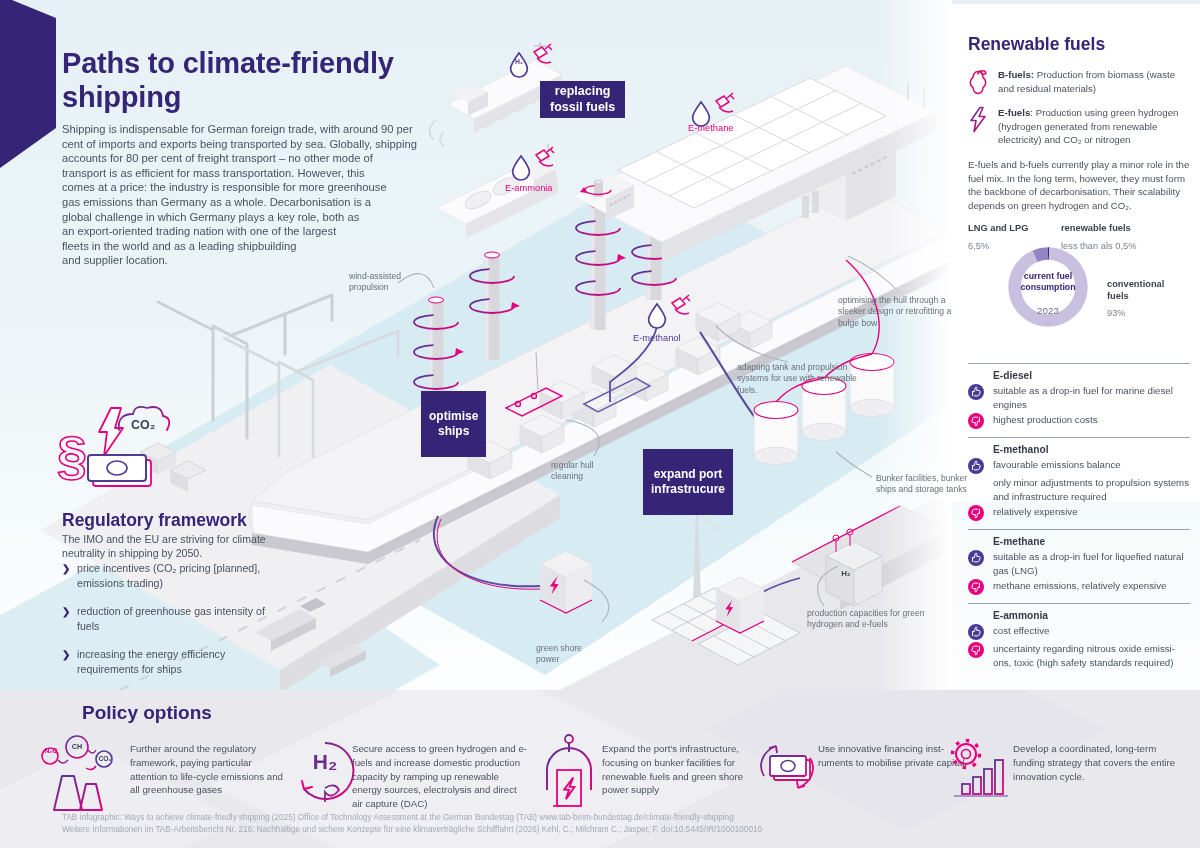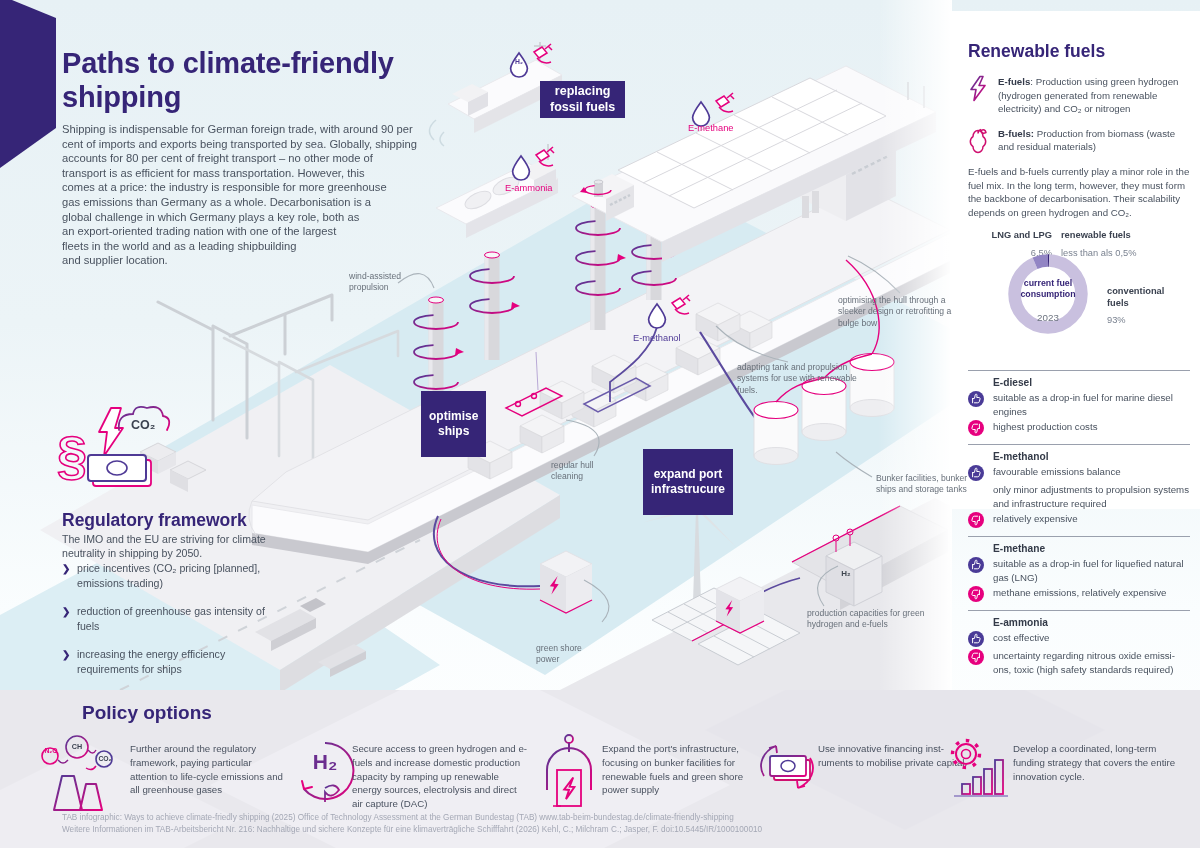--- a/index.html
+++ b/index.html
@@ -30,29 +30,29 @@
          white-space:pre-line;line-height:1.25;padding:18px 8px}
   .badge.replacing{left:540px;top:81px;font-size:12.5px;padding:3px 10px}
   .badge.optimise{left:421px;top:391px;font-size:12px}
   .badge.expand{left:643px;top:449px;font-size:12px}
   .dlabel{position:absolute;z-index:5;font-size:8.6px;line-height:1.32;color:#68707a}
   .fuel-tag{position:absolute;z-index:5;font-size:9.3px}
   .tag-pink{color:#e5007e}.tag-purple{color:#4f3a96}
   .h2-drop{left:511px;top:58px;width:16px;text-align:center;font-size:6.8px;font-weight:700;color:#4f3a96}
   .h2-store{left:836px;top:569px;width:20px;text-align:center;font-size:8px;font-weight:700;color:#3f4650}
   
-  .right-panel{position:absolute;left:950px;top:11px;width:250px;height:498px;background:#fff;z-index:3;
+  .right-panel{position:absolute;left:950px;top:4px;width:250px;height:498px;background:#fff;z-index:3;
                padding:30px 10px 0 18px;box-sizing:border-box;color:#49525f}
   .rp-title{font-size:17.5px;font-weight:700;color:#362577;margin:0 0 13px 0}
   .rp-row{display:grid;grid-template-columns:25px 1fr;gap:0 5px;margin-bottom:11px}
   .rp-text{font-size:9.7px;line-height:1.4}
   .rp-term{font-weight:700;color:#343b4b}
   .rp-note{font-size:9.7px;line-height:1.42;margin:4px 0 8px 0}
   .chart-area{position:relative;height:132px}
-  .lg-lng{position:absolute;left:0;top:2px;width:84px;text-align:right}
+  .lg-lng{position:absolute;left:0;top:2px;width:84px;}
   .lg-renew{position:absolute;left:93px;top:2px;width:112px}
   .lg-conv{position:absolute;left:139px;top:58px;width:78px}
   .lg-name{display:block;font-size:9.3px;font-weight:700;color:#3b4250;line-height:1.25}
   .lg-val{font-size:9.3px;color:#7a8290;line-height:1.25}
   .donut{position:absolute;left:34px;top:20px;width:92px;height:92px}
   .donut-center{position:absolute;left:44px;top:50px;width:72px;text-align:center;
                 font-size:8.8px;font-weight:700;color:#362577;line-height:1.25}
   .donut-year{position:absolute;left:44px;top:84px;width:72px;text-align:center;font-size:9.8px;color:#6d7480}
   .fuel-list{margin-top:10px}
   .fuel-block{border-top:1px solid #9aa0ad;padding:6px 0 6px 0}
@@ -443,30 +443,30 @@
   <span class="fuel-tag tag-pink" style="left:688px;top:123px">E-methane</span>
   <span class="fuel-tag tag-purple" style="left:633px;top:333px">E-methanol</span>
   <span class="fuel-tag h2-drop">H₂</span>
   <span class="fuel-tag h2-store">H₂</span>
 
   <aside class="right-panel">
     <h2 class="rp-title">Renewable fuels</h2>
 
     <div class="rp-row">
       <svg width="20" height="27" viewBox="0 0 20 26">
+        <path d="M5,9 a6,6 0 0 0 0,10 a5,6 0 0 0 10,0 a6,6 0 0 0 0,-10 a5,6 0 0 0 -10,0 Z M10,6 q0,-3 3,-4 M13,3 q4,-2 5,2 q-4,2 -5,-2 Z" fill="none" stroke="#cf0f6f" stroke-width="1.5" stroke-linejoin="round"></path>
+      </svg>
+      <div class="rp-text"><span class="rp-term">B-fuels:</span><span> Production from biomass (waste and residual materials)</span></div>
+    </div>
+
+    <div class="rp-row">
+      <svg width="20" height="27" viewBox="0 0 20 26">
         <path d="M12,1 L3,14 h5 L6,25 L17,10 h-6 L15,1 Z" fill="#fff" stroke="url(#gpp)" stroke-width="1.6" stroke-linejoin="round"></path>
       </svg>
       <div class="rp-text"><span class="rp-term">E-fuels</span><span>: Production using green hydrogen (hydrogen generated from renewable electricity) and CO₂ or nitrogen</span></div>
-    </div>
-
-    <div class="rp-row">
-      <svg width="20" height="27" viewBox="0 0 20 26">
-        <path d="M5,9 a6,6 0 0 0 0,10 a5,6 0 0 0 10,0 a6,6 0 0 0 0,-10 a5,6 0 0 0 -10,0 Z M10,6 q0,-3 3,-4 M13,3 q4,-2 5,2 q-4,2 -5,-2 Z" fill="none" stroke="#cf0f6f" stroke-width="1.5" stroke-linejoin="round"></path>
-      </svg>
-      <div class="rp-text"><span class="rp-term">B-fuels:</span><span> Production from biomass (waste and residual materials)</span></div>
     </div>
 
     <p class="rp-note">E-fuels and b-fuels currently play a minor role in the fuel mix. In the long term, however, they must form the backbone of decarbonisation. Their scalability depends on green hydrogen and CO₂.</p>
 
     <div class="chart-area">
       <div class="lg-lng">
         <span class="lg-name">LNG and LPG</span>
         <span class="lg-val">6,5%</span>
       </div>
       <div class="lg-renew">

